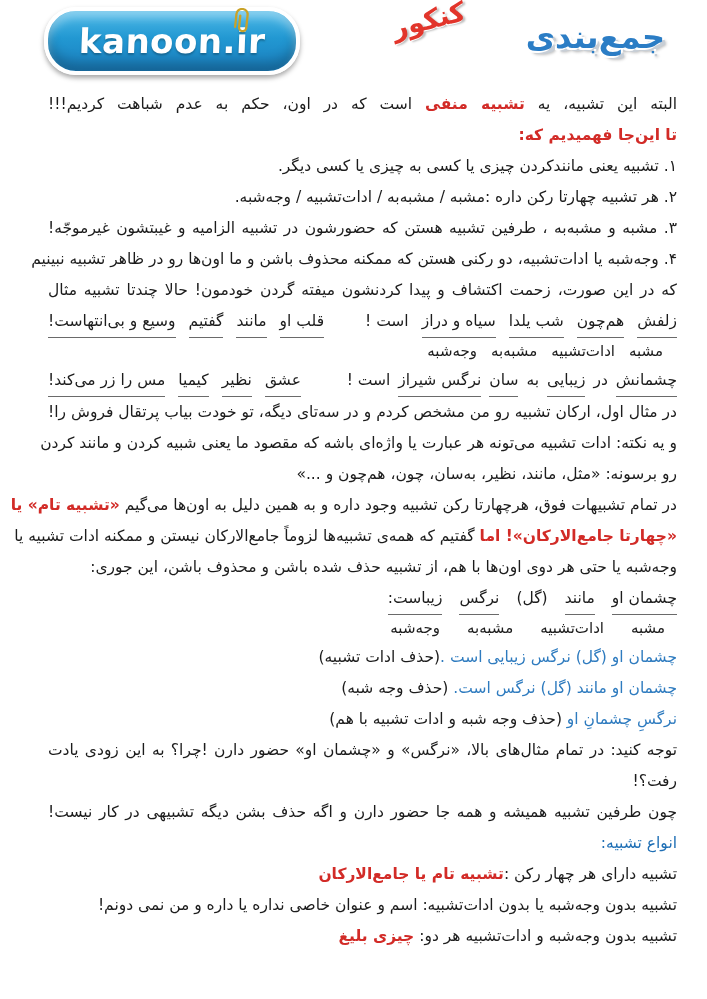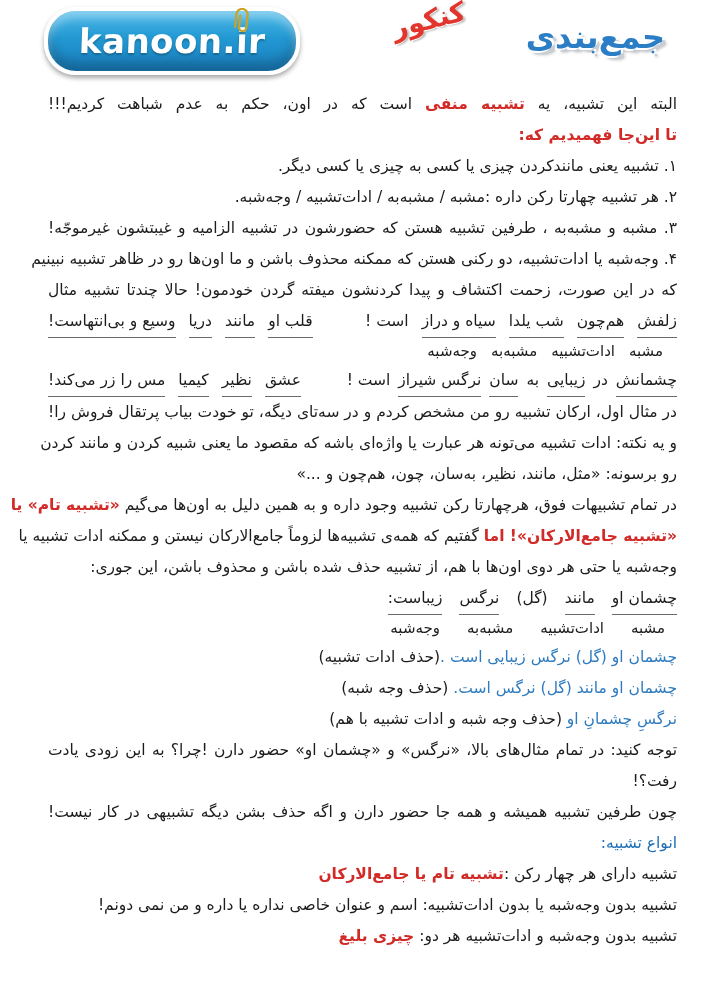--- a/index.html
+++ b/index.html
@@ -76,21 +76,21 @@
       <span class="hemi">
         <span class="u">زلفش</span>
         <span class="u">هم‌چون</span>
         <span class="u">شب یلدا</span>
         <span class="u">سیاه و دراز</span>
         <span>است !</span>
       </span>
       <span class="hemi">
         <span class="u">قلب او</span>
         <span class="u">مانند</span>
-        <span class="u">دریا</span>
+        <span class="u">گفتیم</span>
         <span class="u">وسیع و بی‌انتهاست!</span>
       </span>
     </div>
 
     <div class="arkan arkan-1">
       <span>مشبه</span>
       <span>ادات‌تشبیه</span>
       <span>مشبه‌به</span>
       <span>وجه‌شبه</span>
     </div>
@@ -111,21 +111,21 @@
         <span class="u">کیمیا</span>
         <span class="u">مس را زر می‌کند!</span>
       </span>
     </div>
 
     <div class="line j">در مثال اول، ارکان تشبیه رو من مشخص کردم و در سه‌تای دیگه، تو خودت بیاب پرتقال فروش را!</div>
     <div class="line j">و یه نکته: ادات تشبیه می‌تونه هر عبارت یا واژه‌ای باشه که مقصود ما یعنی شبیه کردن و مانند کردن</div>
     <div class="line">رو برسونه: «مثل، مانند، نظیر، به‌سان، چون، هم‌چون و ...»</div>
 
     <div class="line j"><span>در تمام تشبیهات فوق، هرچهارتا رکن تشبیه وجود داره و به همین دلیل به اون‌ها می‌گیم </span><span class="red">«تشبیه تام» یا</span></div>
-    <div class="line j"><span class="red">«تشبیه جامع‌الارکان»! اما</span><span> گفتیم که همه‌ی تشبیه‌ها لزوماً جامع‌الارکان نیستن و ممکنه ادات تشبیه یا</span></div>
+    <div class="line j"><span class="red">«چهارتا جامع‌الارکان»! اما</span><span> گفتیم که همه‌ی تشبیه‌ها لزوماً جامع‌الارکان نیستن و ممکنه ادات تشبیه یا</span></div>
     <div class="line">وجه‌شبه یا حتی هر دوی اون‌ها با هم، از تشبیه حذف شده باشن و محذوف باشن، این جوری:</div>
 
     <div class="ex3row">
       <span class="u">چشمان او</span>
       <span class="u">مانند</span>
       <span>(گل)</span>
       <span class="u">نرگس</span>
       <span class="u">زیباست:</span>
     </div>
 

